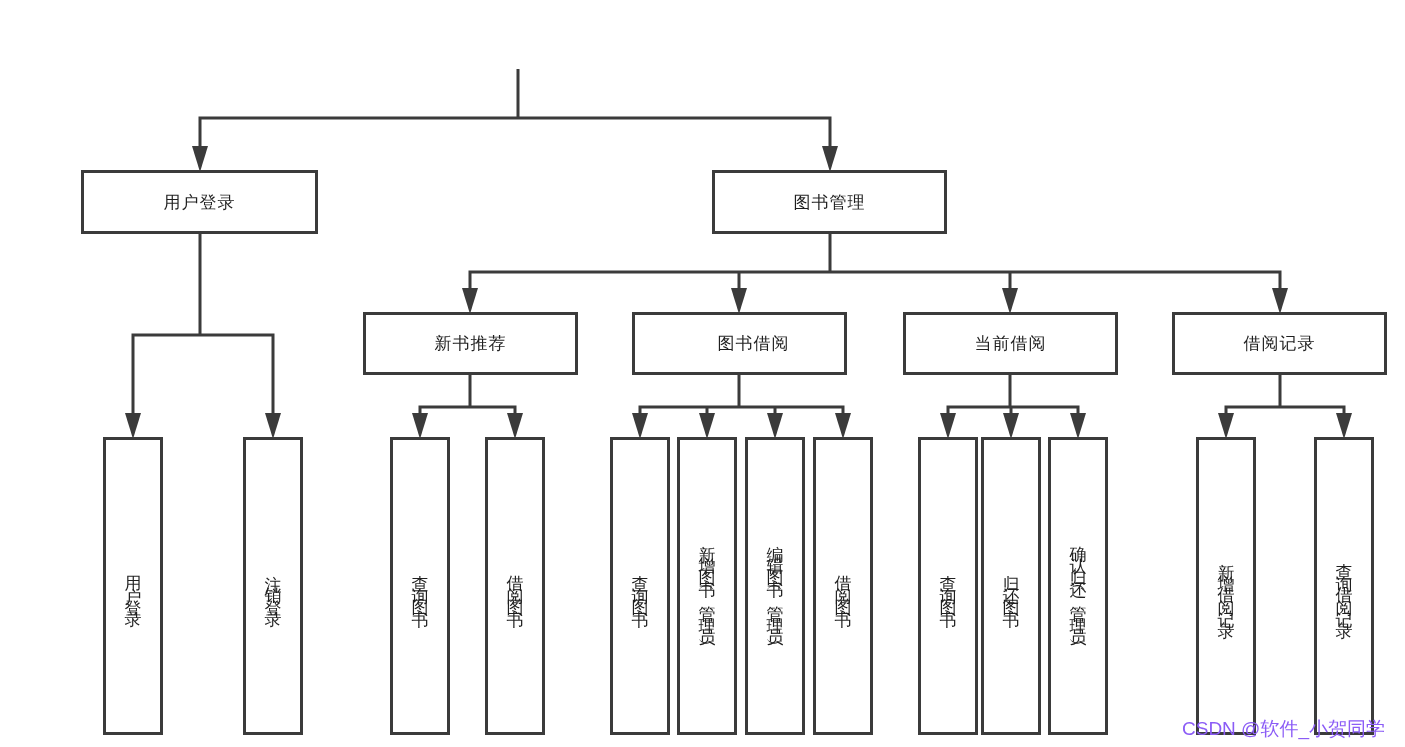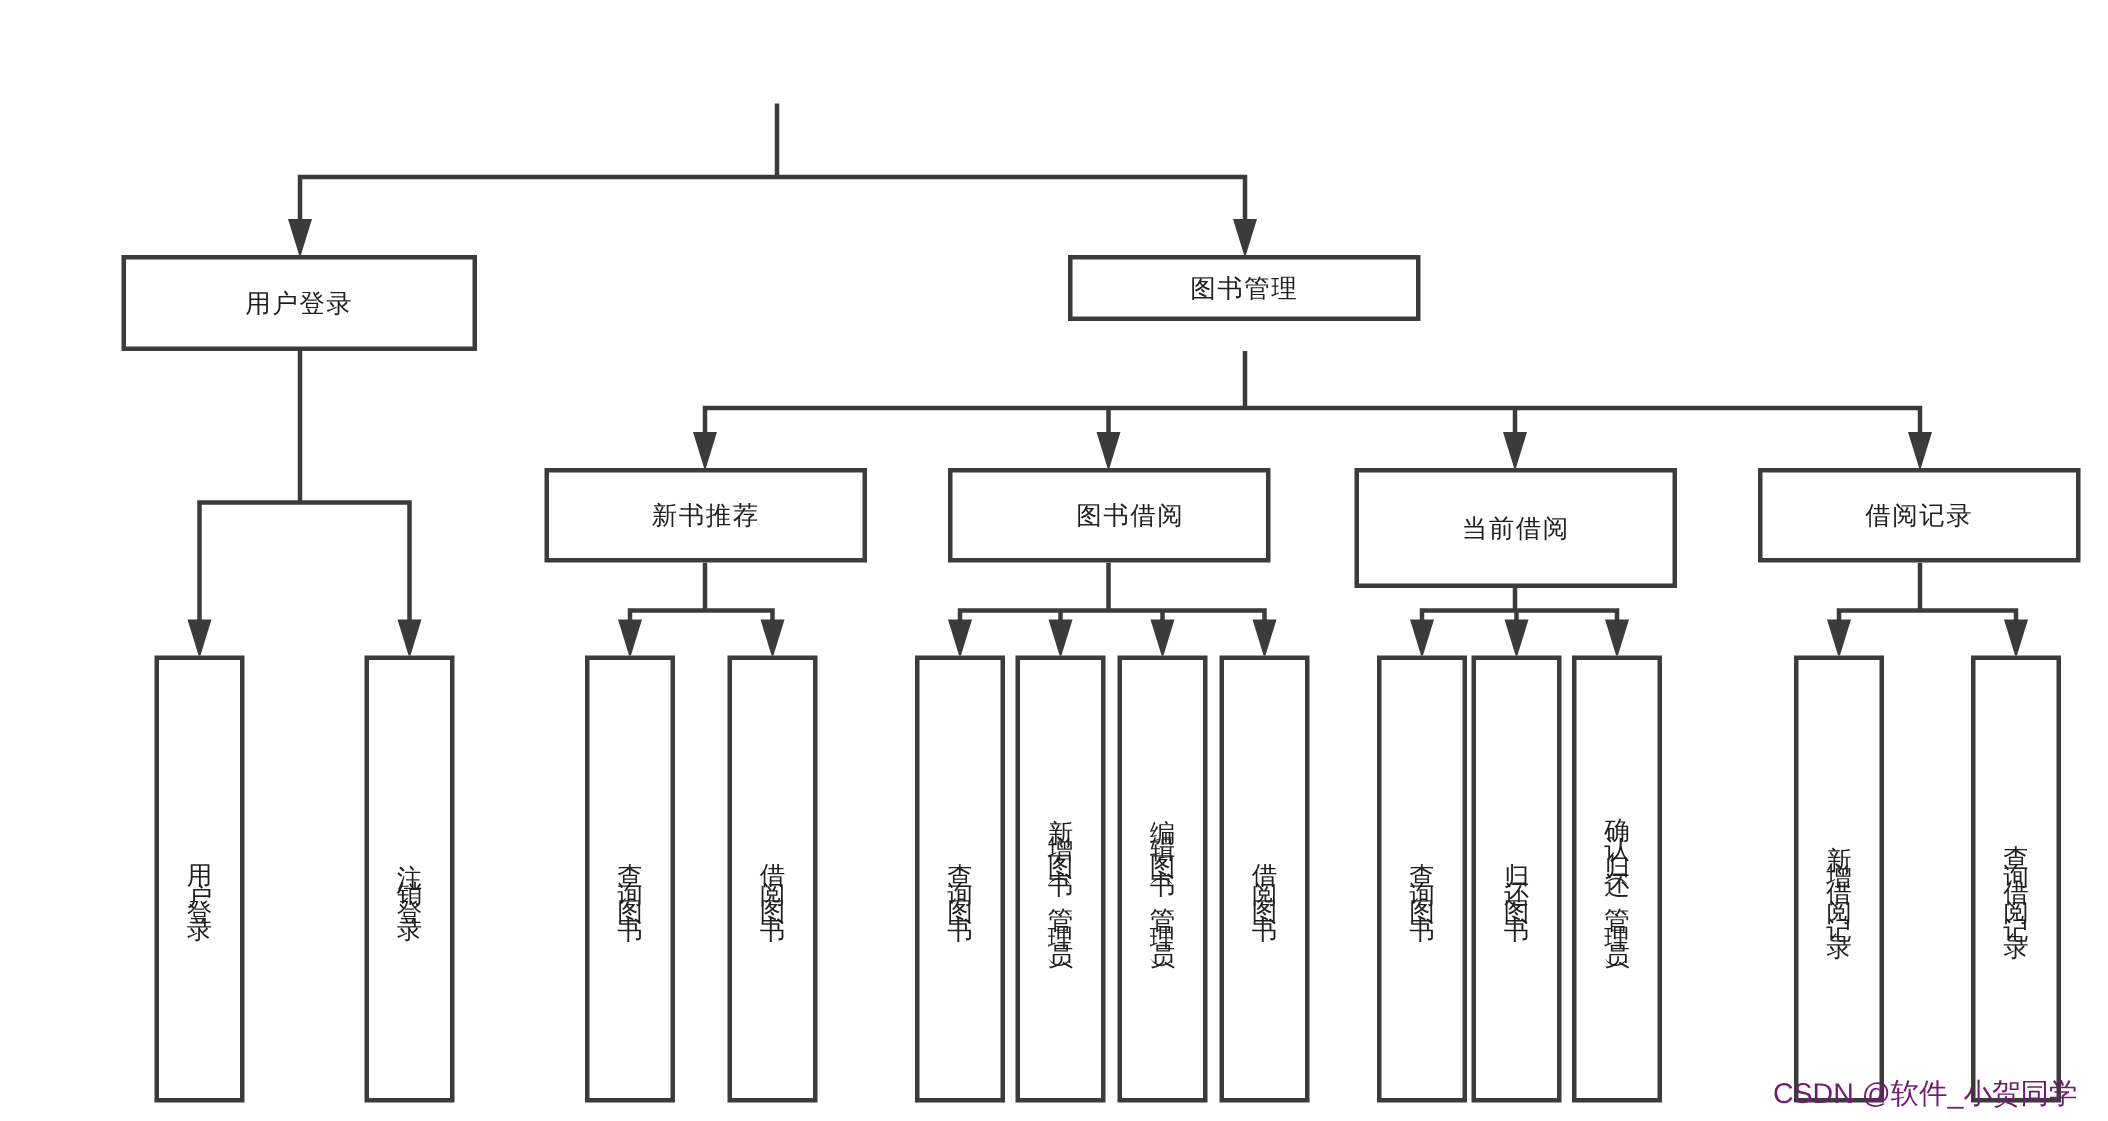--- a/index.html
+++ b/index.html
@@ -42,21 +42,21 @@
     font-size: 17px;
     letter-spacing: 12px;
     line-height: 1;
     white-space: nowrap;
   }
   .watermark {
     position: absolute;
     left: 1182px;
     top: 716px;
     font-size: 19px;
-    color: #701a75;
+    color: #8b5cf6;
     white-space: nowrap;
     z-index: 5;
     letter-spacing: 0px;
   }
 </style>
 </head>
 <body>
 
 <div class="stage">
 
@@ -99,31 +99,31 @@
       <polygon points="1070,413 1086,413 1078,439"></polygon>
       <polygon points="1218,413 1234,413 1226,439"></polygon>
       <polygon points="1336,413 1352,413 1344,439"></polygon>
     </g>
   </svg>
 
 
   <div class="box h" style="left:81px; top:170px; width:237px; height:64px;">
     <span>用户登录</span>
   </div>
-  <div class="box h" style="left:712px; top:170px; width:235px; height:44px;">
+  <div class="box h" style="left:712px; top:170px; width:235px; height:64px;">
     <span>图书管理</span>
   </div>
 
   <div class="box h" style="left:363px; top:312px; width:215px; height:63px;">
     <span>新书推荐</span>
   </div>
   <div class="box h" style="left:632px; top:312px; width:215px; height:63px;padding-left:28px;">
     <span>图书借阅</span>
   </div>
-  <div class="box h" style="left:903px; top:312px; width:215px; height:80px;">
+  <div class="box h" style="left:903px; top:312px; width:215px; height:63px;">
     <span>当前借阅</span>
   </div>
   <div class="box h" style="left:1172px; top:312px; width:215px; height:63px;">
     <span>借阅记录</span>
   </div>
 
   <div class="box v" style="left:103px; top:437px; width:60px; height:298px;">
     <span>用户登录</span>
   </div>
   <div class="box v" style="left:243px; top:437px; width:60px; height:298px;">

